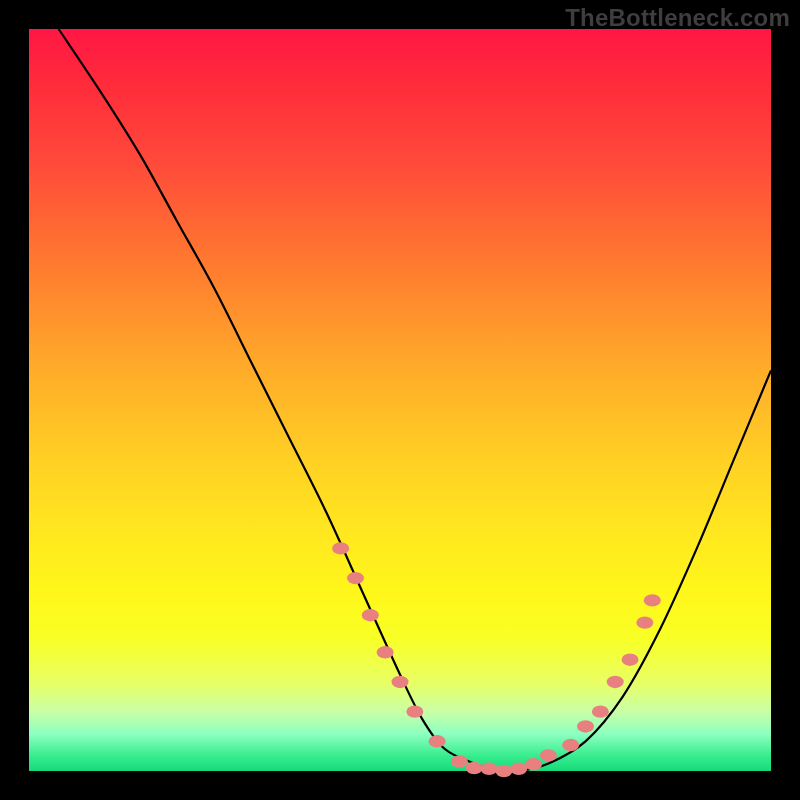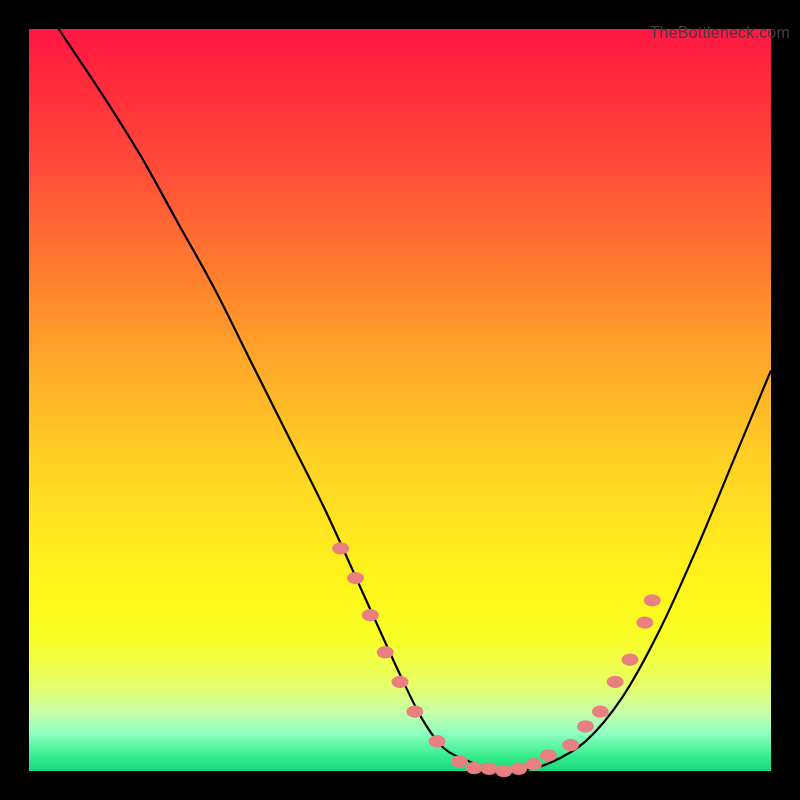--- a/index.html
+++ b/index.html
@@ -40,25 +40,24 @@
       #8dffc0 95%,
       #36ed8e 98%,
       #16d97c 100%
     );
   }
   .watermark {
     position: absolute;
     top: 4px;
     right: 10px;
     color: #3e3e3e;
-    font-size: 16px;
-    font-weight: 400;
+    font-size: 24px;
+    font-weight: 700;
     letter-spacing: 0.2px;
     pointer-events: none;
-    margin-top: 20px;
   }
   svg.curve {
     position: absolute;
     left: 0;
     top: 0;
     width: 742px;
     height: 742px;
     overflow: visible;
   }
   .curve-path {

